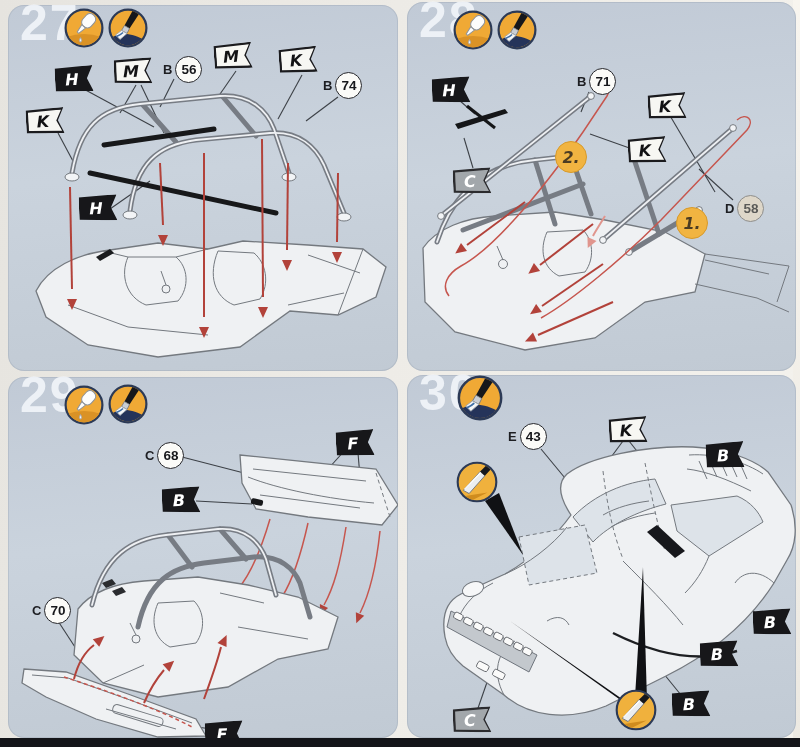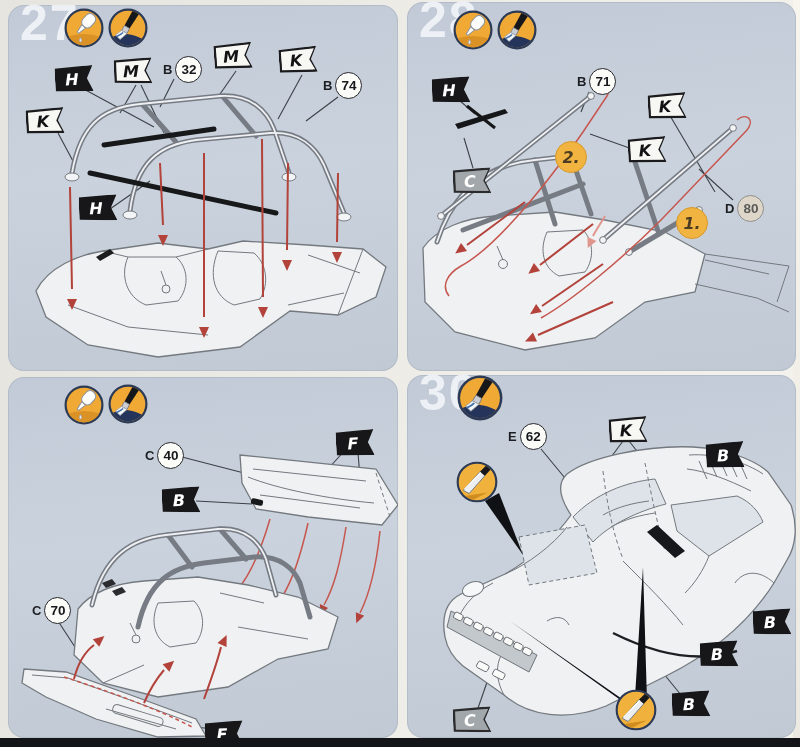--- a/index.html
+++ b/index.html
@@ -197,21 +197,21 @@
     <div class="flag white" style="left:18px;top:103px;transform:rotate(-3deg)">
         <span class="flag-inner"></span>
         <span class="flag-letter">K</span>
       </div>
     <div class="flag black" style="left:71px;top:190px;transform:rotate(-2deg)">
         <span class="flag-letter">H</span>
       </div>
 
     <div class="part" style="left:155px;top:51px;">
       <span class="part-letter">B</span>
-      <span class="part-circle">32</span>
+      <span class="part-circle">56</span>
     </div>
     <div class="part" style="left:315px;top:67px;">
       <span class="part-letter">B</span>
       <span class="part-circle">74</span>
     </div>
   </div>
 
   <div class="panel" id="p28" style="left:407px;top:2px;width:389px;height:369px;">
     <div class="stepnum">28</div>
     <svg class="tool" style="left:46px;top:8px" width="40" height="40">
@@ -305,28 +305,29 @@
         <span class="flag-inner"></span>
         <span class="flag-letter">K</span>
       </div>
 
     <div class="part" style="left:170px;top:66px;">
       <span class="part-letter">B</span>
       <span class="part-circle">71</span>
     </div>
     <div class="part" style="left:318px;top:193px;">
       <span class="part-letter">D</span>
-      <span class="part-circle beige">80</span>
+      <span class="part-circle beige">58</span>
     </div>
 
     <div class="seq" style="left:148px;top:139px;">2.</div>
     <div class="seq" style="left:269px;top:205px;">1.</div>
   </div>
 
   <div class="panel" id="p29" style="left:8px;top:377px;width:390px;height:361px;">
+    <div class="stepnum">29</div>
     <svg class="tool" style="left:56px;top:8px" width="40" height="40">
         <use href="#sym-glue"></use>
       </svg>
     <svg class="tool" style="left:100px;top:7px" width="40" height="40">
         <use href="#sym-brush"></use>
       </svg>
 
     <svg class="art" width="390" height="361" viewBox="0 0 390 361">
       <g class="leaders">
         <line x1="174" y1="80" x2="236" y2="96"></line>
@@ -400,21 +401,21 @@
       </div>
     <div class="flag black" style="left:154px;top:110px;transform:rotate(-2deg)">
         <span class="flag-letter">B</span>
       </div>
     <div class="flag black" style="left:197px;top:344px;transform:rotate(-2deg)">
         <span class="flag-letter">F</span>
       </div>
 
     <div class="part" style="left:137px;top:65px;">
       <span class="part-letter">C</span>
-      <span class="part-circle">40</span>
+      <span class="part-circle">68</span>
     </div>
     <div class="part" style="left:24px;top:220px;">
       <span class="part-letter">C</span>
       <span class="part-circle">70</span>
     </div>
   </div>
 
   <div class="panel" id="p30" style="left:407px;top:375px;width:389px;height:363px;">
     <div class="stepnum">30</div>
     <svg class="tool" style="left:50px;top:0px" width="46" height="46">
@@ -495,18 +496,18 @@
     <div class="flag black" style="left:265px;top:316px;transform:rotate(-2deg)">
         <span class="flag-letter">B</span>
       </div>
     <div class="flag gray" style="left:46px;top:332px;transform:rotate(-2deg)">
         <span class="flag-inner"></span>
         <span class="flag-letter">C</span>
       </div>
 
     <div class="part" style="left:101px;top:48px;">
       <span class="part-letter">E</span>
-      <span class="part-circle">62</span>
+      <span class="part-circle">43</span>
     </div>
   </div>
 
   <div class="footerbar"></div>
 </div>
 
 </body></html>

